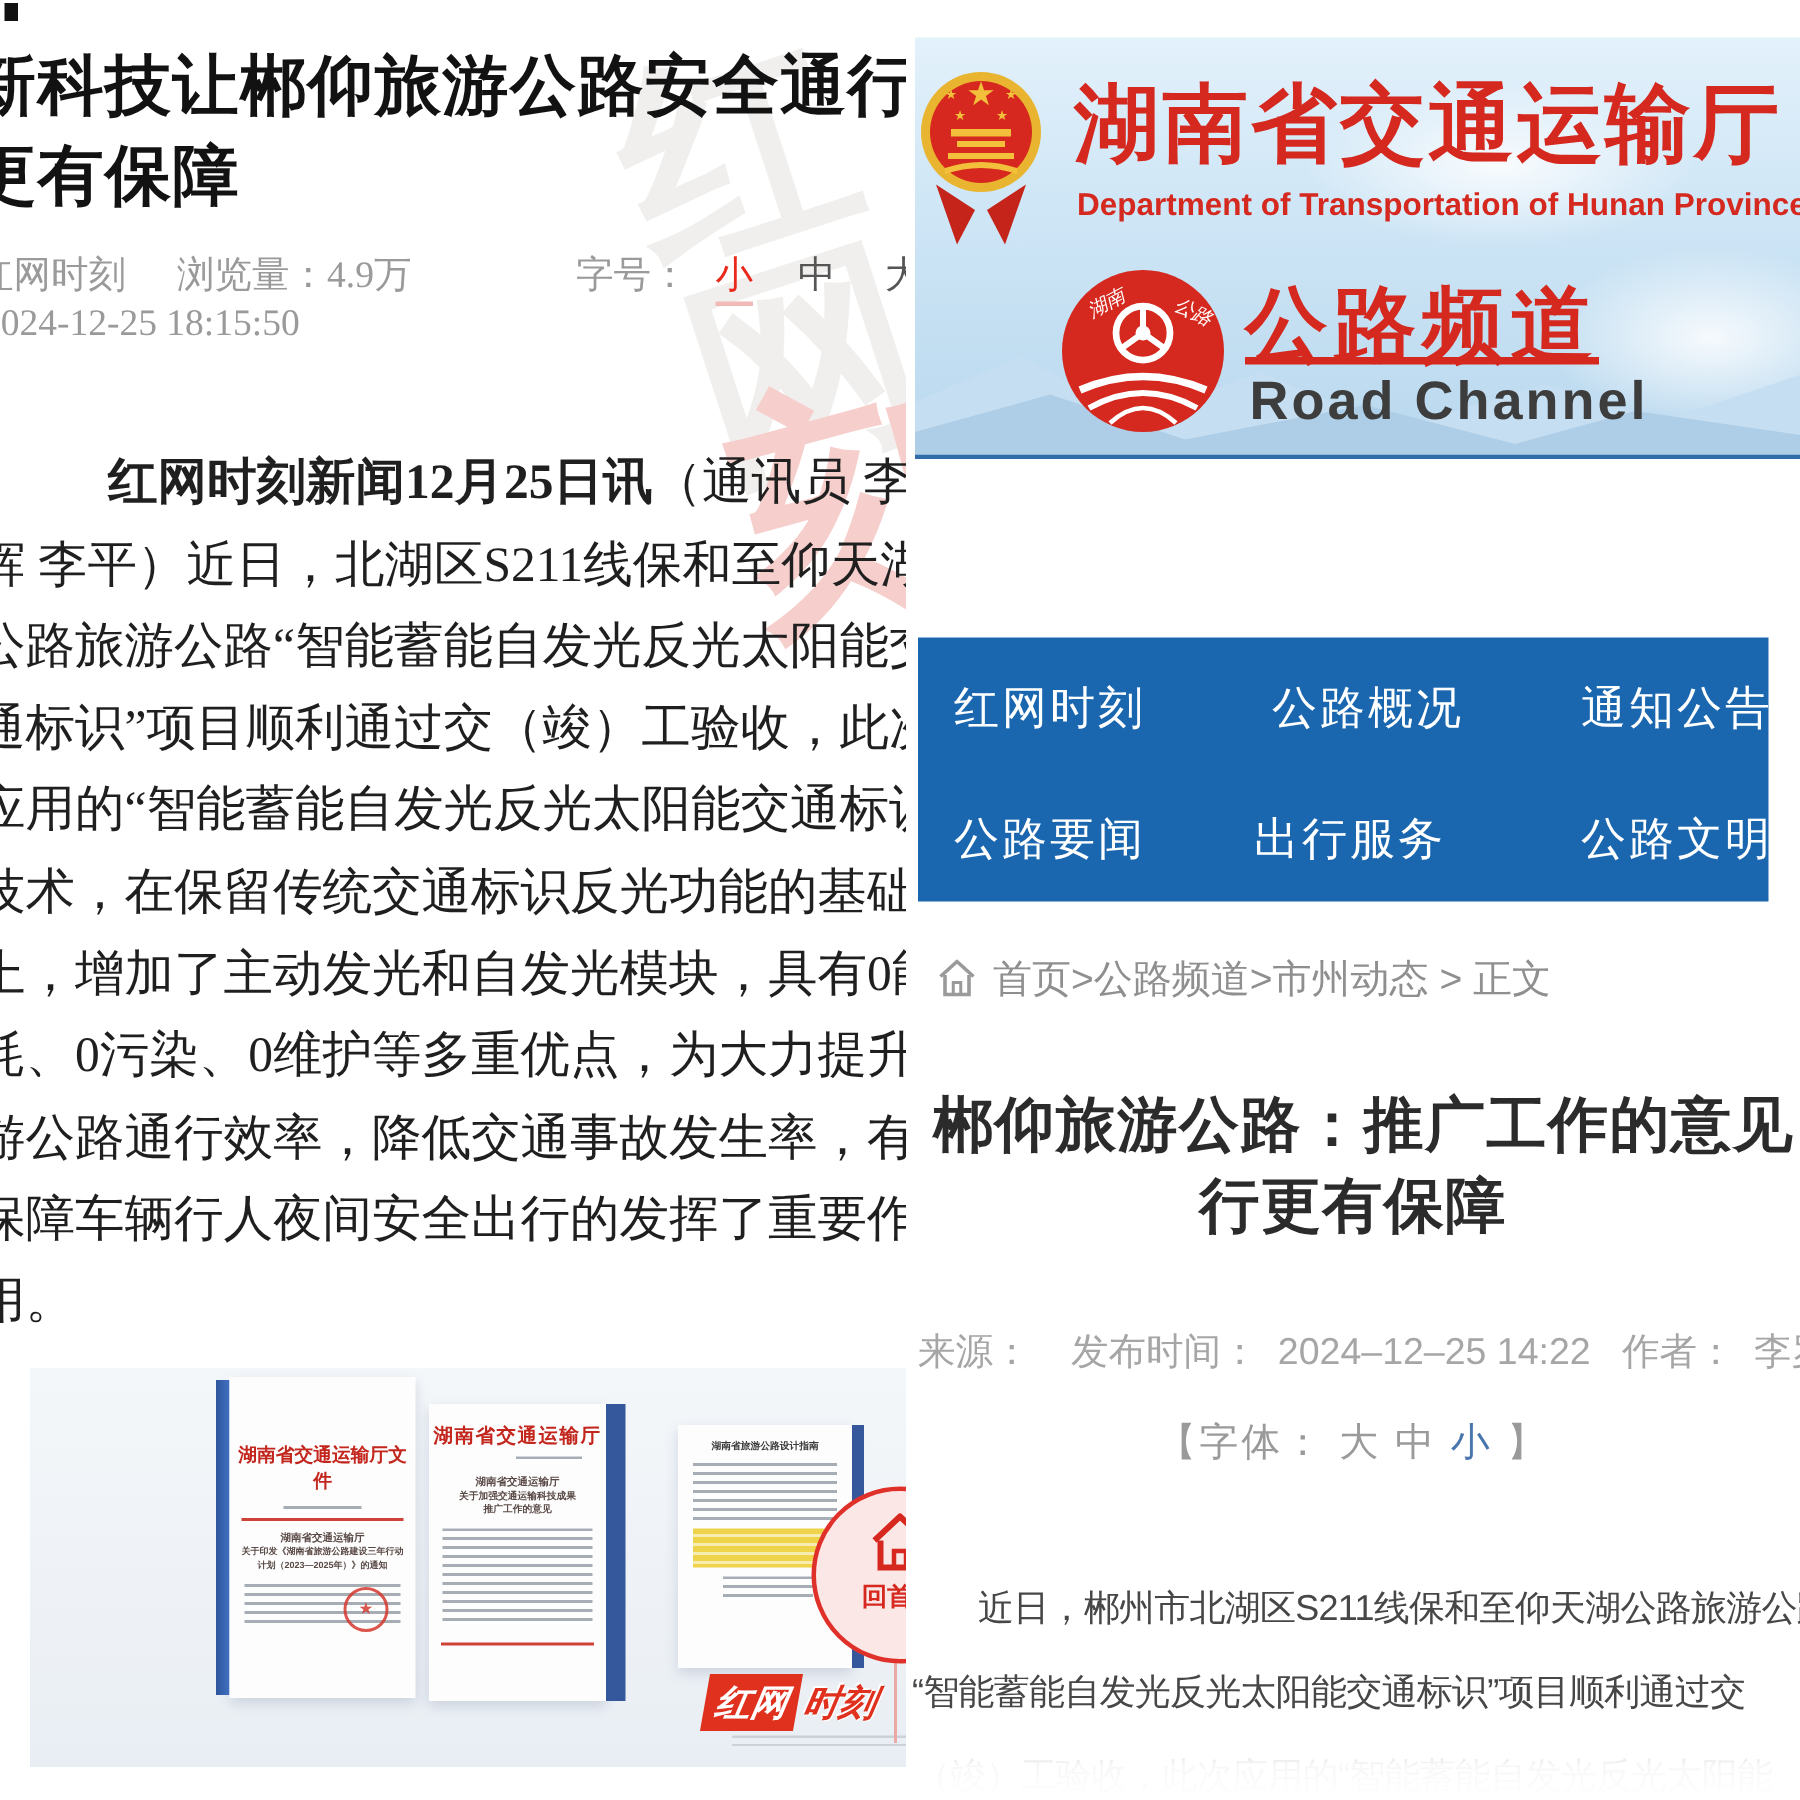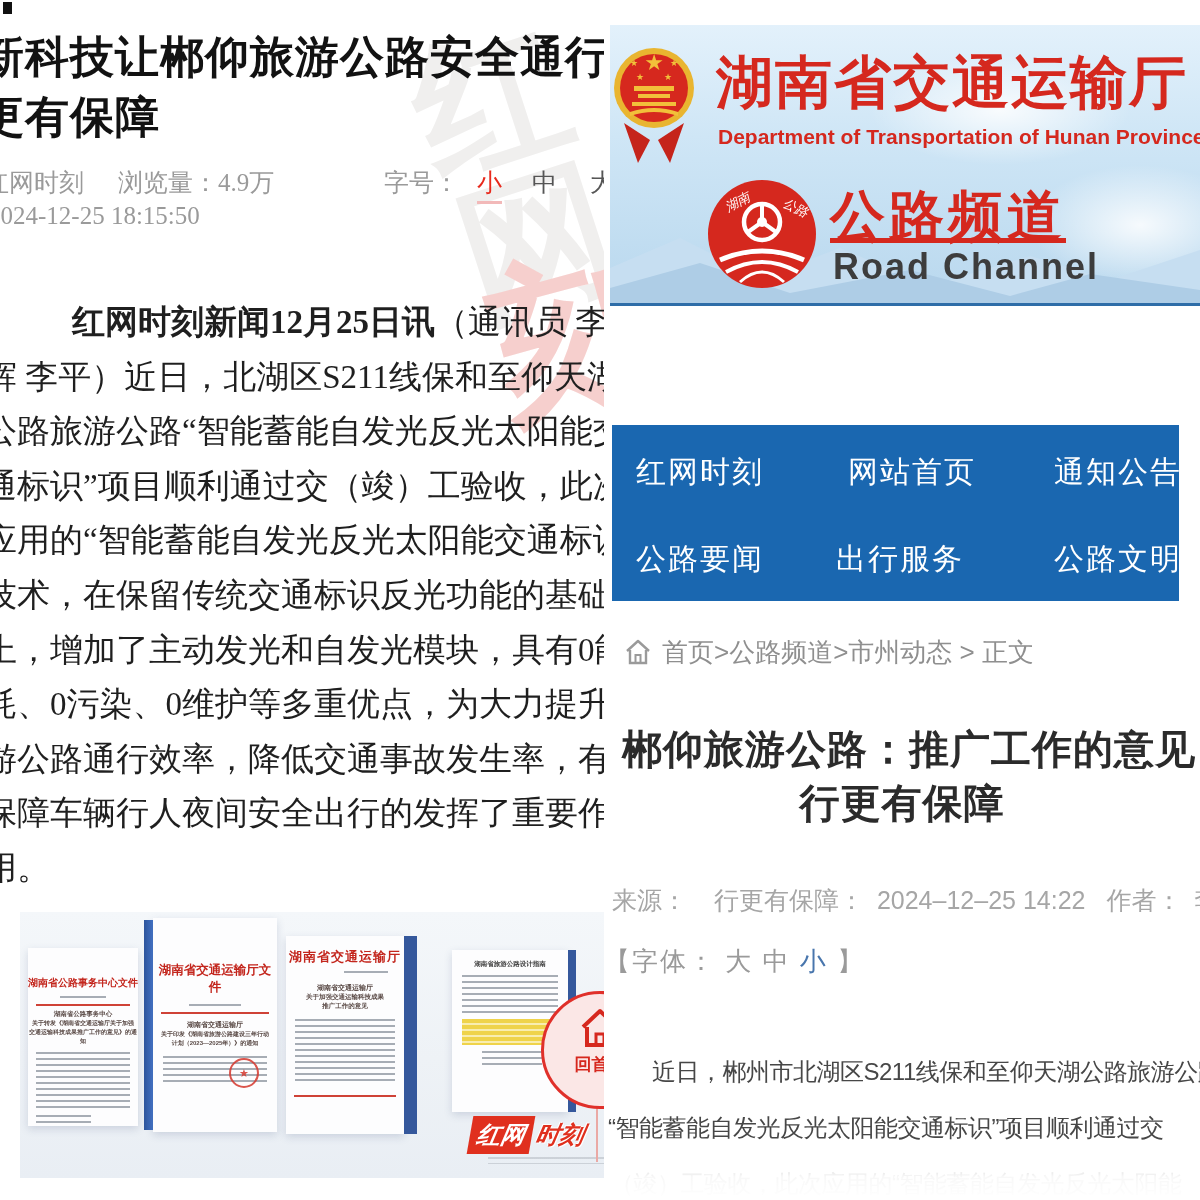--- a/index.html
+++ b/index.html
@@ -65,21 +65,21 @@
   #search-btn{position:absolute;left:449px;top:2px;width:123px;height:61px;background:#1e7cc0;
               border:none;border-radius:10px;color:#fff;font-size:27px;font-weight:bold;
               font-family:inherit;cursor:pointer;}
   #nav-box{position:absolute;left:8px;top:425px;width:567px;height:176px;background:#1a67b0;}
   .nav-item{position:absolute;color:#fff;font-size:30px;letter-spacing:2px;white-space:nowrap;cursor:pointer;}
   #breadcrumb{position:absolute;left:20px;top:636px;height:32px;color:#8f8f8f;font-size:26px;
               display:flex;align-items:center;gap:10px;white-space:nowrap;}
   .r-title{position:absolute;font-weight:bold;color:#2b2b2b;font-size:40px;letter-spacing:1px;white-space:nowrap;}
   #r-meta{position:absolute;left:8px;top:884px;font-size:25px;color:#a6a6a6;white-space:nowrap;}
   #r-meta span{margin-right:6px;}
-  #fontsel{position:absolute;left:0;top:944px;width:100%;font-size:26px;color:#9a9a9a;
+  #fontsel{position:absolute;left:0;top:944px;width:100%;text-align:center;font-size:26px;color:#9a9a9a;
            letter-spacing:2px;}
   .fs-blue{color:#4976ad;}
   .r-body-line{position:absolute;font-size:24px;color:#474747;letter-spacing:-0.5px;white-space:nowrap;}
   #bottom-fade{position:absolute;left:0;top:1148px;width:596px;height:52px;
                background:linear-gradient(180deg,rgba(255,255,255,0) 0%,rgba(255,255,255,.92) 55%,#fff 100%);}
   svg{display:block;}
 </style>
 </head>
 <body>
 
@@ -110,30 +110,20 @@
       <div class="bline">技术，在保留传统交通标识反光功能的基础</div>
       <div class="bline">上，增加了主动发光和自发光模块，具有0能</div>
       <div class="bline">耗、0污染、0维护等多重优点，为大力提升旅</div>
       <div class="bline">游公路通行效率，降低交通事故发生率，有效</div>
       <div class="bline">保障车辆行人夜间安全出行的发挥了重要作</div>
       <div class="bline">用。</div>
     </div>
 
     <div id="photo">
 
-      <div class="doc" style="left:8px;top:36px;width:110px;height:178px;">
-        <span class="dtitle" style="font-size:10px;margin-top:28px;">湖南省公路事务中心文件</span>
-        <div class="bars" style="width:46px;height:4px;margin:6px auto 3px;"></div>
-        <div class="redline"></div>
-        <span class="dhead" style="font-size:6.5px;">湖南省公路事务中心</span>
-        <span class="dhead" style="font-size:6px;">关于转发《湖南省交通运输厅关于加强</span>
-        <span class="dhead" style="font-size:6px;">交通运输科技成果推广工作的意见》的通知</span>
-        <div class="bars" style="margin:6px 8px 0;height:58px;"></div>
-        <div class="bars" style="margin:5px 8px 0;width:55px;height:10px;"></div>
-      </div>
 
       <div class="spine" style="left:124px;top:8px;width:9px;height:210px;"></div>
       <div class="doc" style="left:133px;top:6px;width:124px;height:214px;">
         <span class="dtitle" style="font-size:12.5px;margin-top:44px;">湖南省交通运输厅文件</span>
         <div class="bars" style="width:52px;height:4px;margin:8px auto 4px;"></div>
         <div class="redline"></div>
         <span class="dhead" style="font-size:7px;margin-top:6px;">湖南省交通运输厅</span>
         <span class="dhead" style="font-size:6px;">关于印发《湖南省旅游公路建设三年行动</span>
         <span class="dhead" style="font-size:6px;">计划（2023—2025年）》的通知</span>
         <div class="bars" style="margin:8px 10px 0;height:30px;"></div>
@@ -218,42 +208,42 @@
         <text x="22" y="34" font-size="13" fill="#ffffff" transform="rotate(-28 22 34)" font-style="italic">湖南</text>
         <text x="76" y="28" font-size="13" fill="#ffffff" transform="rotate(26 76 28)" font-style="italic">公路</text>
       </svg>
       <span class="channel-cn">公路频道</span>
       <span class="channel-en">Road Channel</span>
     </div>
 
 
     <div id="nav-box">
       <span class="nav-item" style="left:24px;top:27px;">红网时刻</span>
-      <span class="nav-item" style="left:236px;top:27px;">网站首页</span>
+      <span class="nav-item" style="left:236px;top:27px;">公路概况</span>
       <span class="nav-item" style="left:442px;top:27px;">通知公告</span>
       <span class="nav-item" style="left:24px;top:114px;">公路要闻</span>
       <span class="nav-item" style="left:224px;top:114px;">出行服务</span>
       <span class="nav-item" style="left:442px;top:114px;">公路文明</span>
     </div>
 
     <div id="breadcrumb">
       <svg width="28" height="28" viewBox="0 0 28 28">
         <path d="M3 13 L14 3 L25 13" fill="none" stroke="#9a9a9a" stroke-width="2.4" stroke-linejoin="round"></path>
         <path d="M6 12 V25 H22 V12" fill="none" stroke="#9a9a9a" stroke-width="2.4"></path>
         <rect x="11.5" y="17" width="5" height="8" fill="none" stroke="#9a9a9a" stroke-width="2"></rect>
       </svg>
       <span>首页&gt;公路频道&gt;市州动态 &gt; 正文</span>
     </div>
 
     <div class="r-title" style="left:18px;top:722px;">郴仰旅游公路：推广工作的意见</div>
     <div class="r-title" style="left:0;top:776px;width:100%;text-align:center;">行更有保障</div>
 
     <div id="r-meta">
       <span>来源：</span>
-      <span style="margin-left:14px;">行更有保障：</span>
+      <span style="margin-left:14px;">发布时间：</span>
       <span>2024–12–25 14:22</span>
       <span style="margin-left:8px;margin-top:40px;">作者：</span>
       <span>李罗辉、李平</span>
     </div>
 
     <div id="fontsel">
       <span>【字体：</span>
       <span>大</span>
       <span>中</span>
       <span class="fs-blue">小</span>

